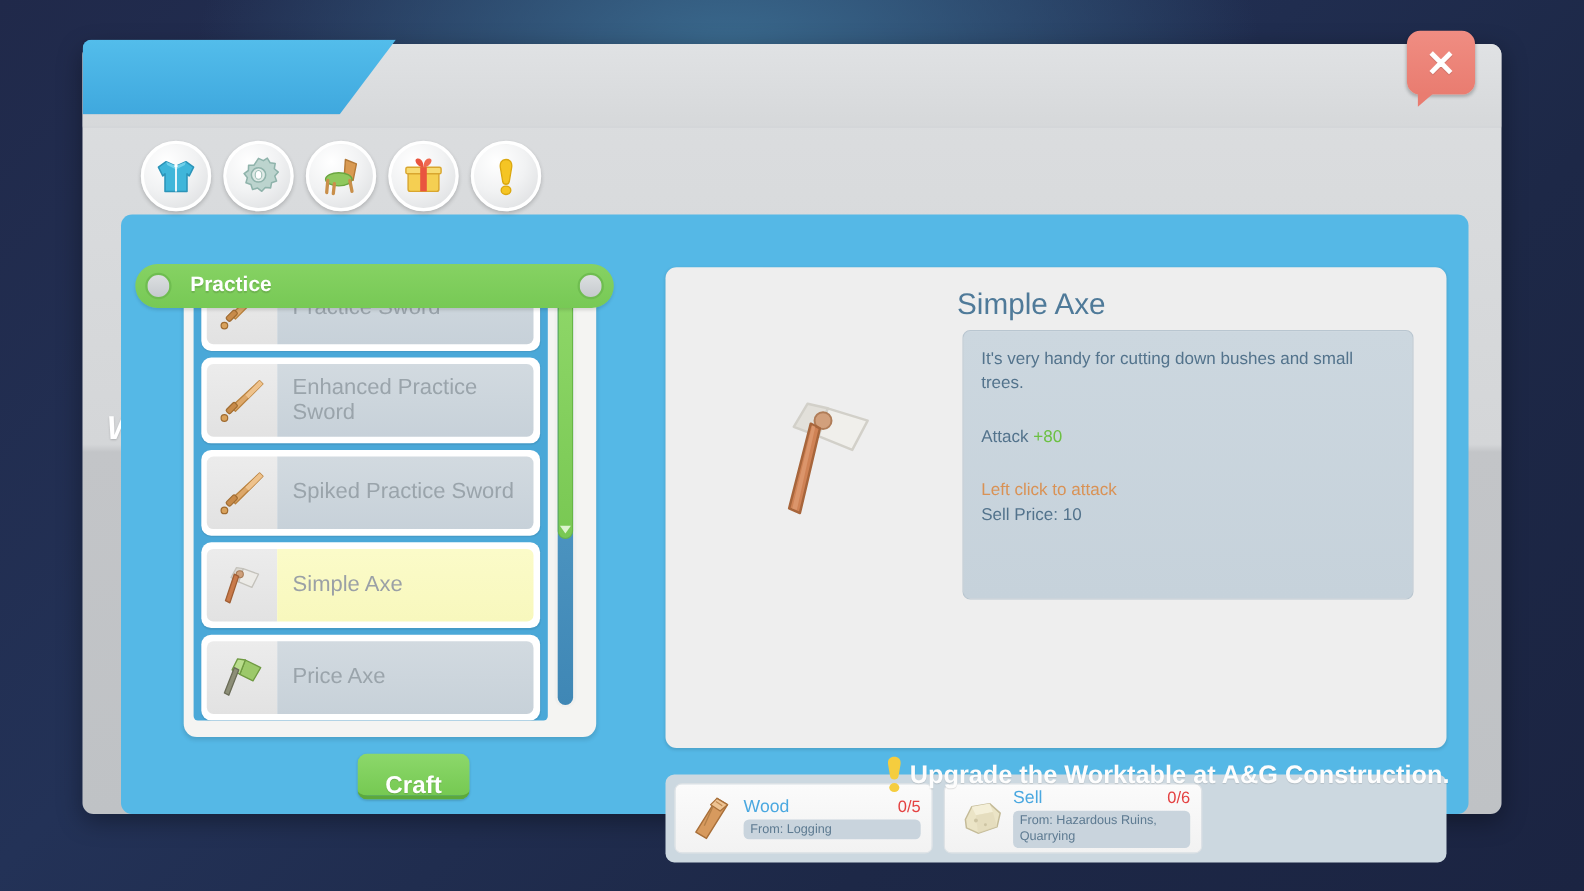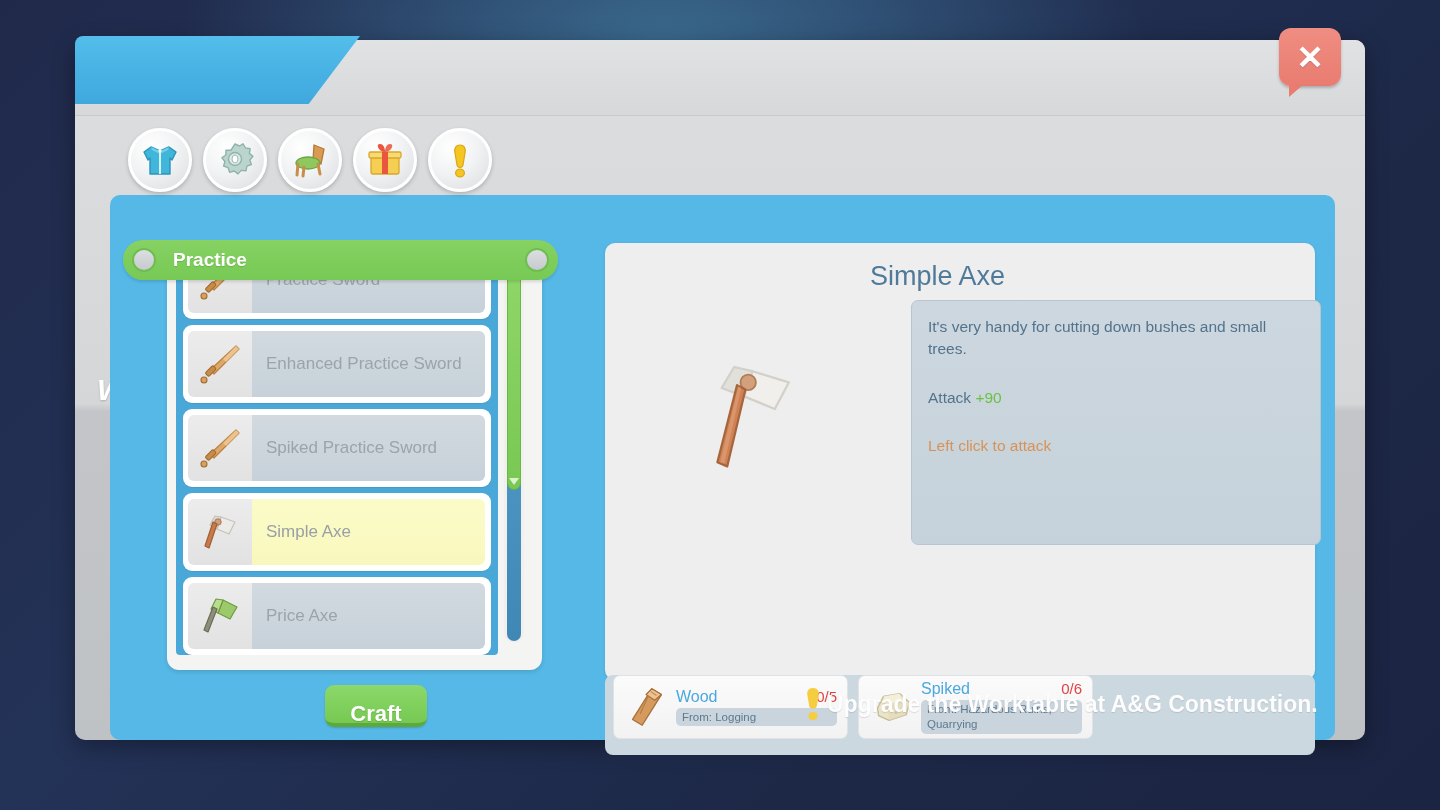--- a/index.html
+++ b/index.html
@@ -189,21 +189,21 @@
     margin: 6px 6px 6px 0;
     background: linear-gradient(180deg, #d2dae0 0%, #c7d1d9 100%);
     border-radius: 0 6px 6px 0;
     display: flex; align-items: center;
     padding: 0 14px;
   }
   .list-item.selected .li-namebox {
     background: linear-gradient(180deg, #fbfbc9 0%, #f8f8bd 100%);
   }
   .li-name {
-    font-size: 17px;
+    font-size: 20px;
     color: #9aa4ab;
     line-height: 1.16;
   }
   .list-item.selected .li-name { color: #9aa0a6; }
 
   
   .scrollbar {
     position: absolute;
     right: 18px; top: 8px;
     width: 20px; height: 380px;
@@ -259,35 +259,34 @@
   .item-art svg { width: 140px; height: 140px; }
 
   .desc-box {
     position: absolute;
     left: 270px; top: 57px;
     width: 410px; height: 245px;
     background: linear-gradient(180deg, #ccd7df 0%, #c6d2db 100%);
     border: 1px solid #b9c6d0;
     border-radius: 7px;
     padding: 15px 16px;
-    margin-left: 36px;
   }
   .desc-line { font-size: 15.5px; color: #53738c; line-height: 1.45; }
   .desc-line.spacer { height: 26px; }
   .attack-val { color: #6cc043; }
   .hint-orange { color: #d99255; }
 
   
   .mat-bar {
     position: absolute;
-    left: 495px; top: 480px;
+    left: 495px; top: 509px;
     width: 710px; height: 80px;
     background: #ccd8e0;
     border-radius: 8px;
-    display: flex; align-items: flex-start;
+    display: flex; align-items: center;
     padding: 0 8px;
     gap: 10px;
   }
   .mat-slot {
     width: 235px; height: 64px;
     background: linear-gradient(180deg, #fbfbfb 0%, #f2f2f2 100%);
     border: 1px solid #dfe3e6;
     border-radius: 7px;
     display: flex; align-items: center;
     cursor: pointer;
@@ -508,24 +507,25 @@
           <path d="M41 31 L28 86 L21 83 L35 28 Z" fill="#cf8255" stroke="#a7653b" stroke-width="1.6" stroke-linejoin="round"></path>
           <path d="M38 30 L26 84 L23 83 L36 29 Z" fill="#dd9a70" opacity="0.8"></path>
         </svg>
       </div>
 
       <div class="desc-box">
         <div class="desc-line">It's very handy for cutting down bushes and small trees.</div>
         <div class="desc-line spacer"></div>
         <div class="desc-line">
           <span>Attack</span>
-          <span class="attack-val">+90</span>
+          <span class="attack-val">+80</span>
         </div>
         <div class="desc-line spacer"></div>
         <div class="desc-line hint-orange">Left click to attack</div>
+        <div class="desc-line">Sell Price: 10</div>
       </div>
     </div>
 
     <div class="mat-bar">
 
       <div class="mat-slot">
         <div class="mat-icon">
           <svg viewBox="0 0 50 50">
             <path d="M30 6 L40 12 L20 44 L10 38 Z" fill="#d79a5e" stroke="#a9703a" stroke-width="1.4" stroke-linejoin="round"></path>
             <path d="M30 6 L40 12 L33 18 L24 12 Z" fill="#edc392" stroke="#a9703a" stroke-width="1.2" stroke-linejoin="round"></path>
@@ -547,21 +547,21 @@
           <svg viewBox="0 0 50 50">
             <path d="M10 26 L16 14 L33 11 L43 20 L40 33 L22 39 L11 34 Z" fill="#ebe4c6" stroke="#c4bb98" stroke-width="1.4" stroke-linejoin="round"></path>
             <path d="M16 14 L33 11 L36 19 L20 22 Z" fill="#f4efd8"></path>
             <path d="M20 22 L36 19 L40 33 L22 39 Z" fill="#e2dabb" opacity="0.7"></path>
             <circle cx="20" cy="27" r="1.8" fill="#cdc4a3"></circle>
             <circle cx="29" cy="31" r="1.4" fill="#cdc4a3"></circle>
           </svg>
         </div>
         <div class="mat-info">
           <div class="mat-top">
-            <span class="mat-name">Spiked</span>
+            <span class="mat-name">Sell</span>
             <span class="mat-count">0/6</span>
           </div>
           <div class="mat-from">From: Hazardous Ruins, Quarrying</div>
         </div>
       </div>
 
     </div>
 
     <div class="craft-btn">
       <span>Craft</span>

